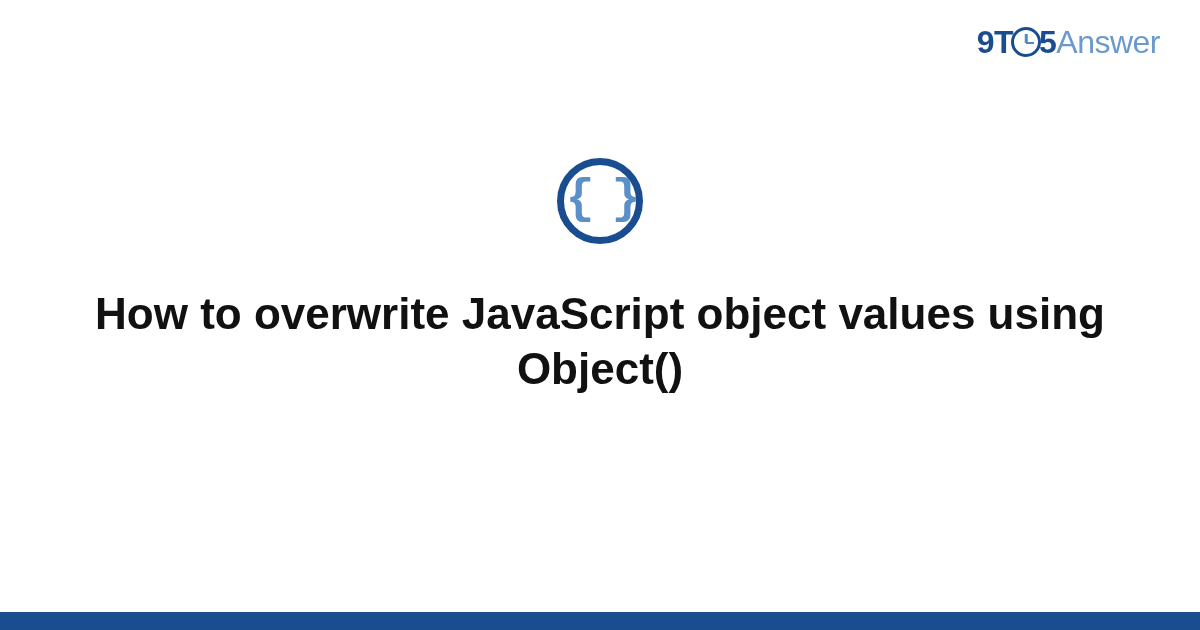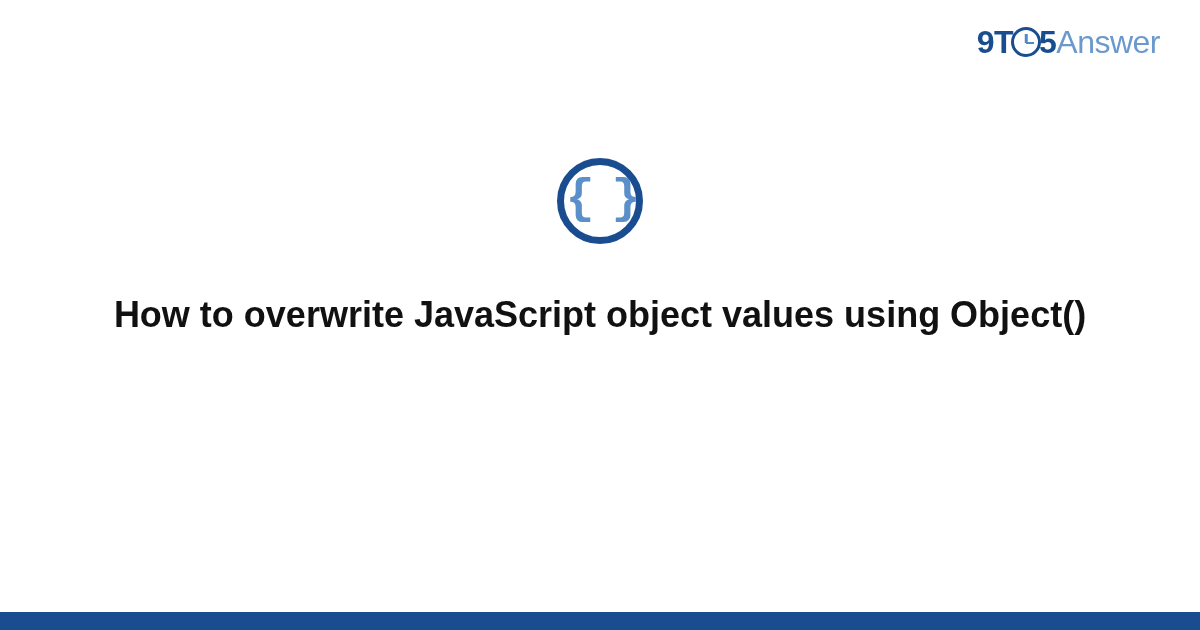--- a/index.html
+++ b/index.html
@@ -83,25 +83,25 @@
       font-weight: bold;
       color: #5a8fc9;
       font-family: 'Courier New', monospace;
       letter-spacing: -6px;
       line-height: 1;
       position: relative;
       top: -2px;
     }
     .title {
       position: absolute;
-      top: 292px;
+      top: 286px;
       left: 0;
       right: 0;
       text-align: center;
-      font-size: 36px;
+      font-size: 44px;
       font-weight: bold;
       color: #111111;
       line-height: 1.25;
       padding: 0 44px;
     }
     .footer-bar {
       position: absolute;
       bottom: 0;
       left: 0;
       right: 0;

